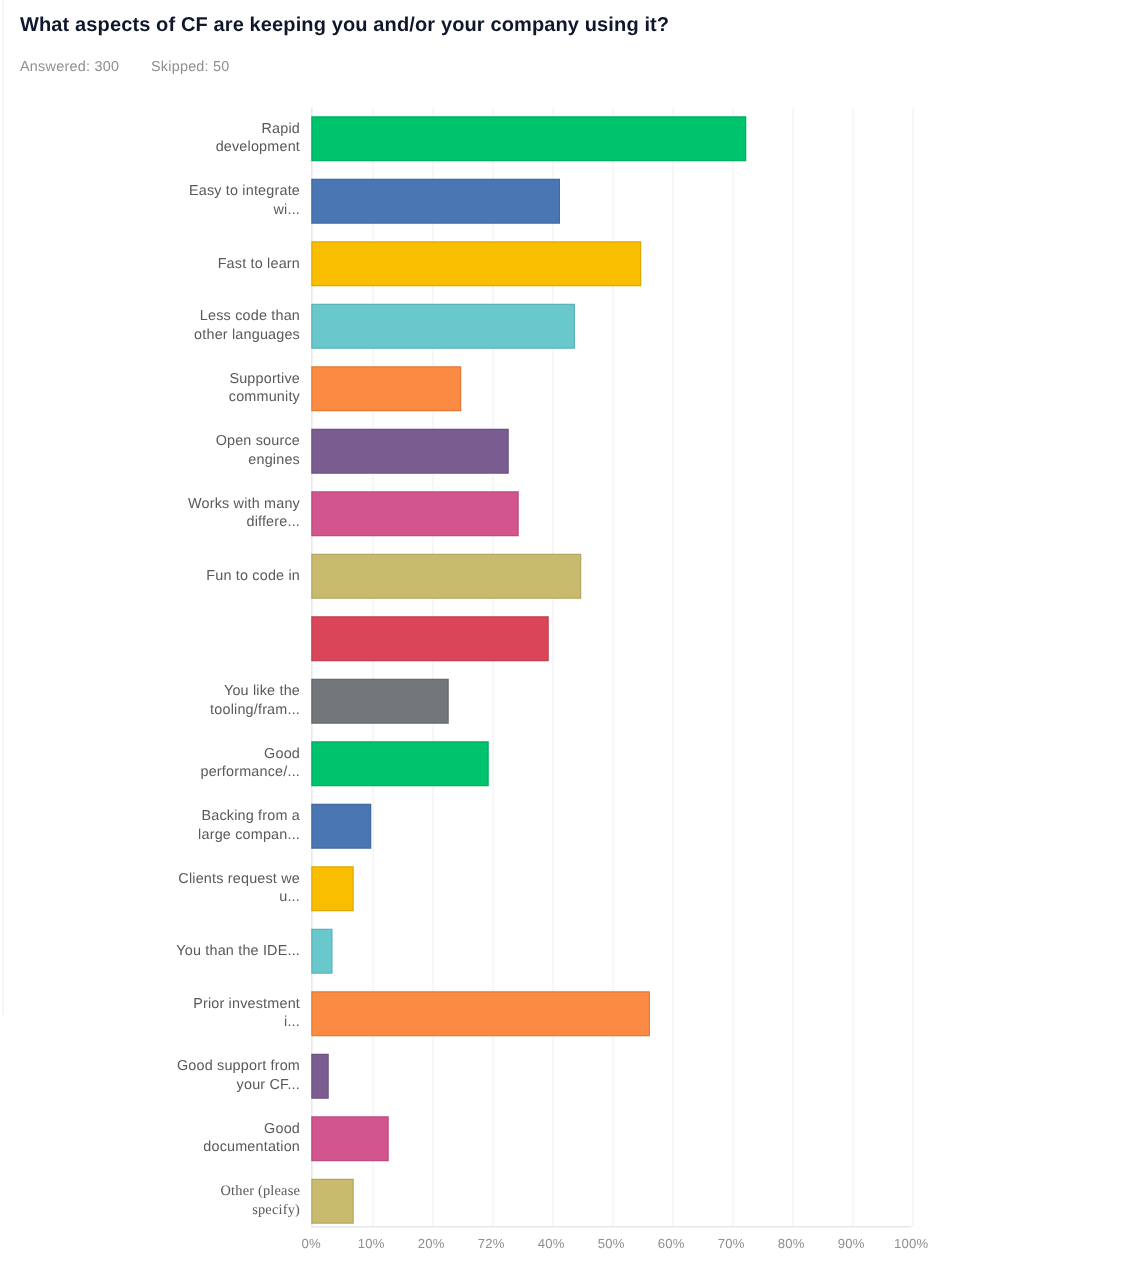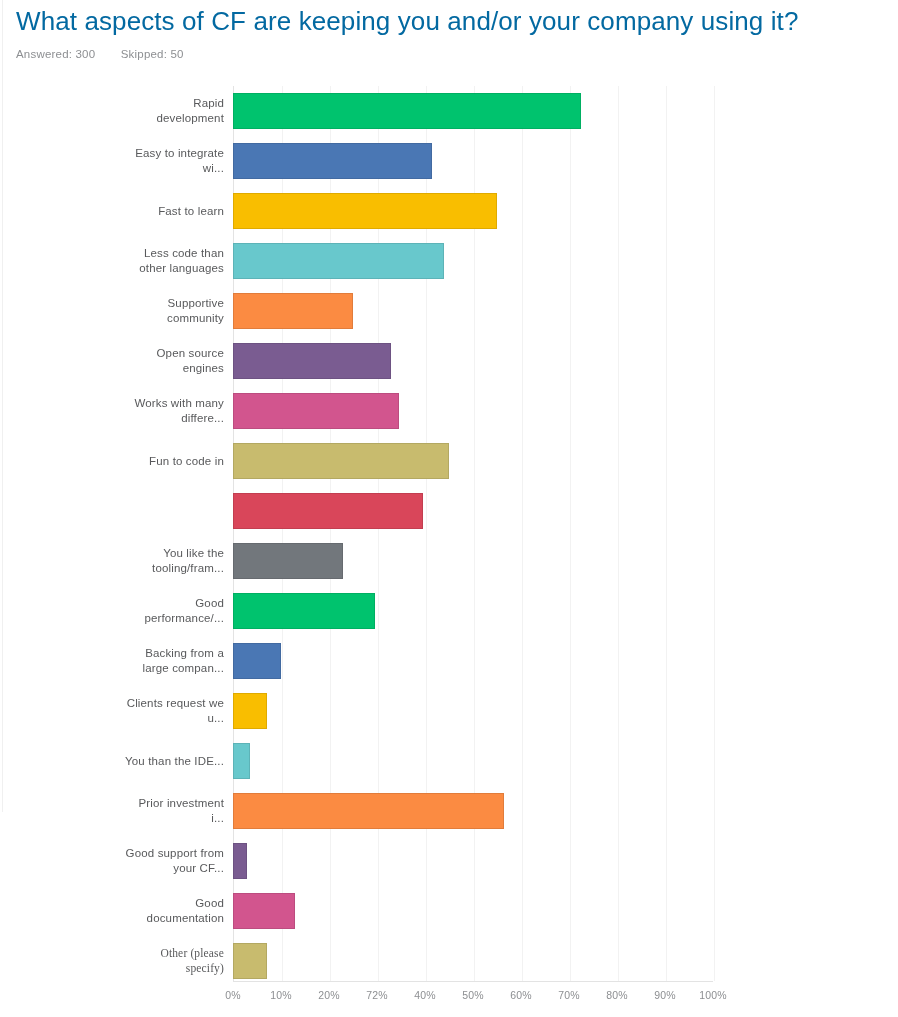--- a/index.html
+++ b/index.html
@@ -38,43 +38,43 @@
 
   .header {
     position: absolute;
     left: 16px;
     top: 0px;
     width: 860px;
     z-index: 3;
   }
 
   .chart-title {
-    font-size: 26px;
-    font-weight: 400;
-    color: #0369a1;
+    font-size: 16px;
+    font-weight: 700;
+    color: #0f172a;
     letter-spacing: 0.1px;
     line-height: 34px;
     margin: 0;
     padding-top: 4px;
     white-space: nowrap;
   }
 
   .meta-row {
     margin-top: 10px;
     font-size: 11.5px;
     color: #8d8f92;
     letter-spacing: 0.2px;
   }
   .meta-item { display: inline-block; }
   .meta-item + .meta-item { margin-left: 22px; }
 
   
   .plot-wrap {
     position: absolute;
-    left: 0;
+    left: 16px;
     top: 86px;
     width: 732px;
     height: 930px;
     z-index: 2;
   }
 
   .plot-area {
     position: absolute;
     left: 233px;
     top: 0px;

